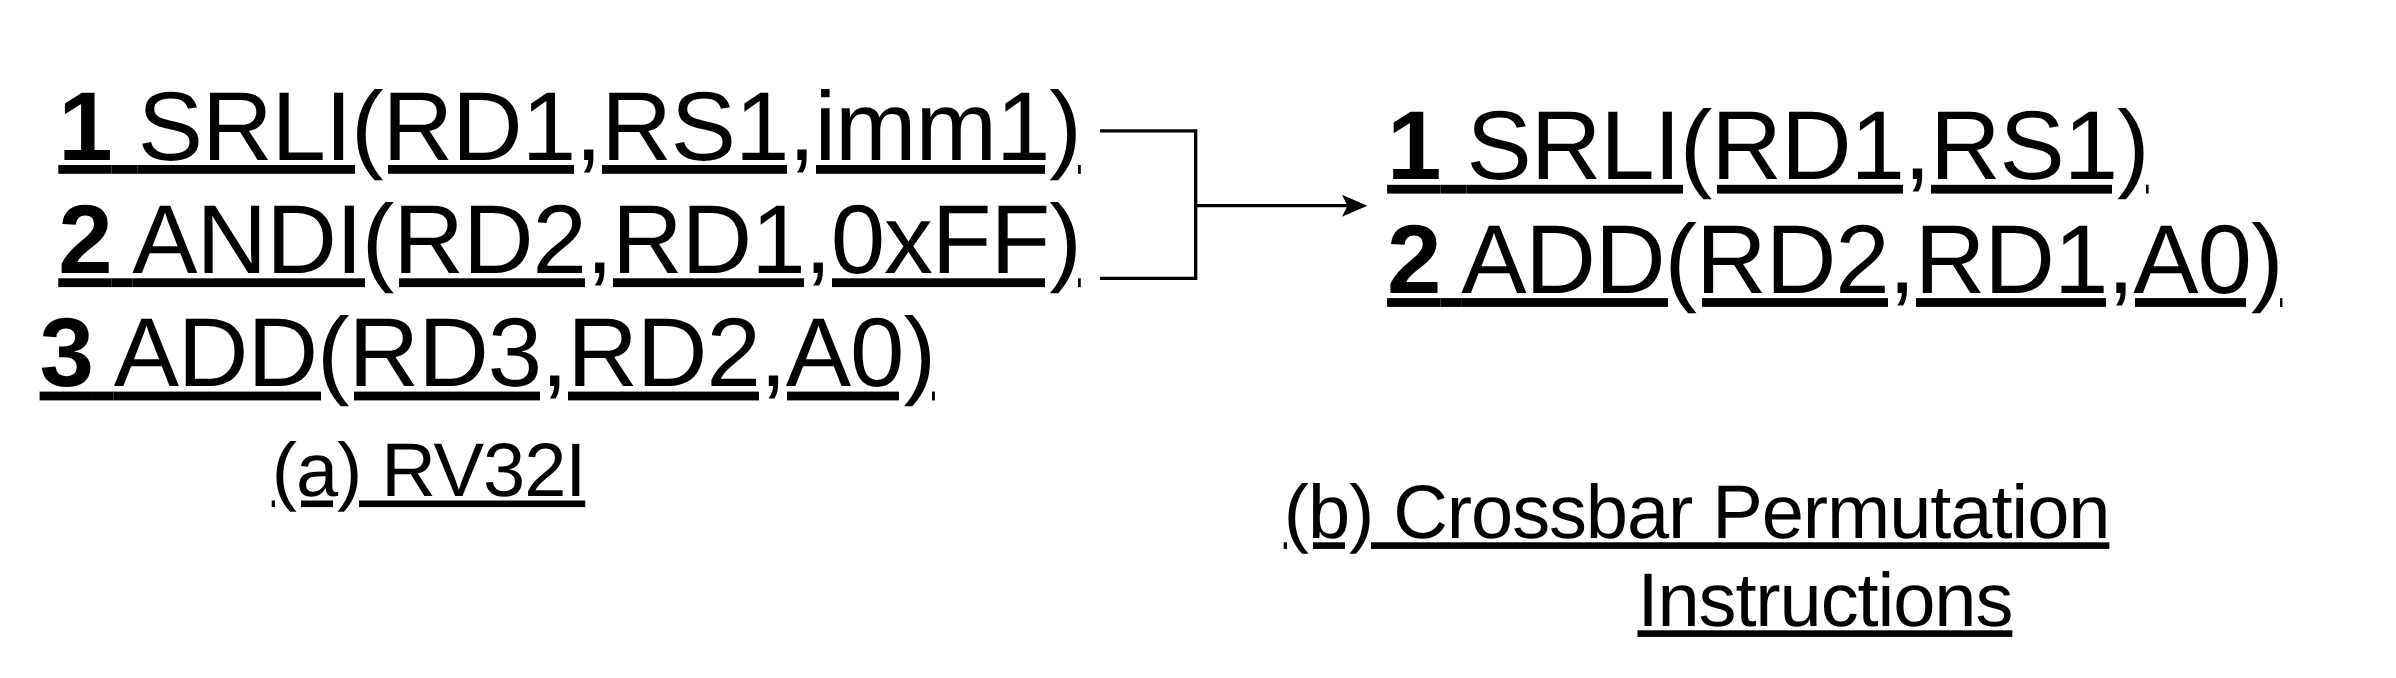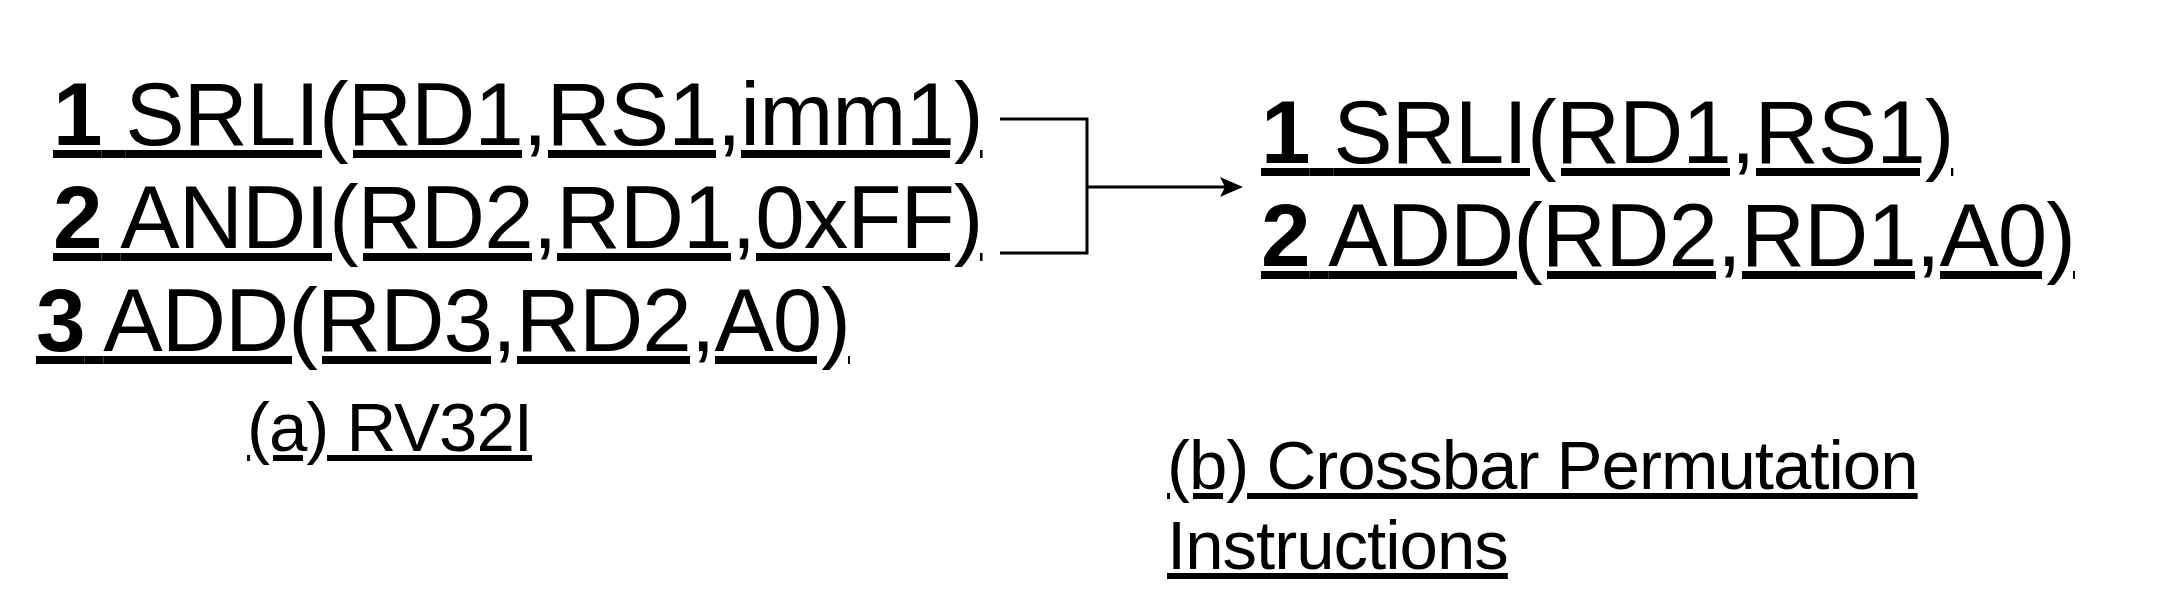--- a/index.html
+++ b/index.html
@@ -38,14 +38,14 @@
 <div>
   <div class="line" style="left:1261px; top:88px;">
     <span class="num">1</span>
     <span>SRLI(RD1,RS1)</span>
   </div>
   <div class="line" style="left:1261px; top:191px;">
     <span class="num">2</span>
     <span>ADD(RD2,RD1,A0)</span>
   </div>
   <div class="cap" style="left:1167px; top:397px;margin-top:24px;">(b) Crossbar Permutation</div>
-  <div class="cap" style="left:1167px; width:984px; top:501px;">Instructions</div>
+  <div class="cap" style="left:1167px; width:984px; text-align:center; top:501px;">Instructions</div>
 </div>
 
 </body></html>

